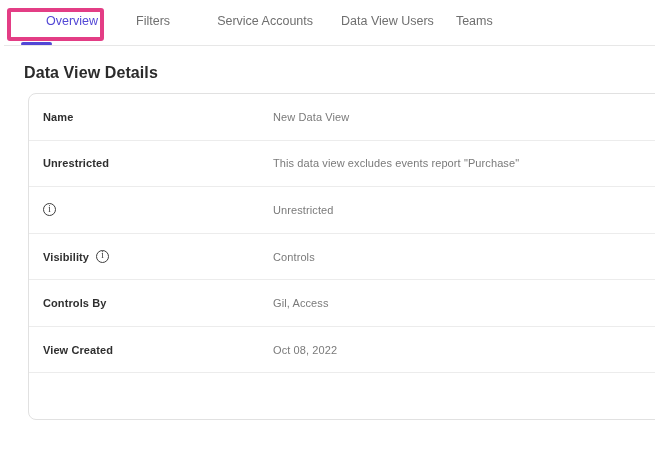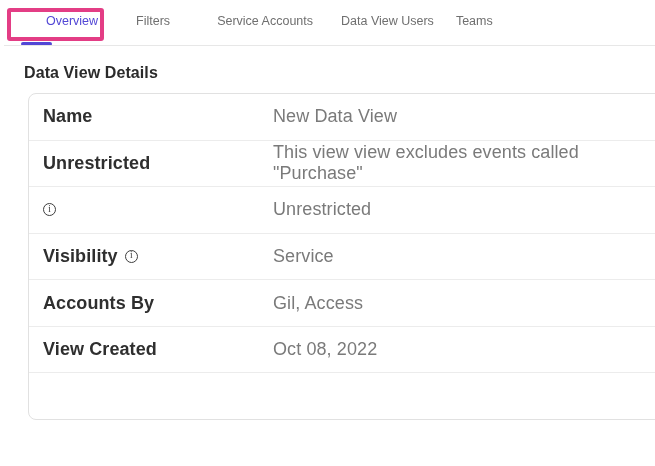--- a/index.html
+++ b/index.html
@@ -71,36 +71,36 @@
     flex: 1;
     display: flex; align-items: center;
   }
   .row:not(:last-child) { border-bottom: 1px solid #ececec; }
   .row-left {
     width: 244px; padding-left: 14px;
     display: flex; align-items: center; gap: 7px;
     flex-shrink: 0;
   }
   .row-label {
-    font-size: 18px; font-weight: 700; color: #2f2f2f;
+    font-size: 11px; font-weight: 700; color: #2f2f2f;
     letter-spacing: 0.1px;
   }
   .info-icon {
     width: 13px; height: 13px;
     border: 1.2px solid #3e3e3e;
     border-radius: 50%;
     display: inline-flex; align-items: center; justify-content: center;
     font-family: "Liberation Serif", serif;
     font-size: 9.5px; line-height: 1; color: #3e3e3e;
     cursor: pointer;
     flex-shrink: 0;
     padding-bottom: 1px;
   }
   .row-value {
-    font-size: 18px; color: #7a7a7a;
+    font-size: 11px; color: #7a7a7a;
     letter-spacing: 0.1px;
   }
   a.row-value.link {
     color: var(--link_purple, #5b50e8);
     text-decoration: none;
     cursor: pointer;
   }
 </style>
 </head>
 <body>
@@ -127,41 +127,41 @@
       <div class="row-left">
         <span class="row-label">Name</span>
       </div>
       <span class="row-value">New Data View</span>
     </div>
 
     <div class="row">
       <div class="row-left">
         <span class="row-label">Unrestricted</span>
       </div>
-      <span class="row-value">This view view excludes events called "Purchase"</span>
+      <span class="row-value">This data view excludes events report "Purchase"</span>
     </div>
 
     <div class="row">
       <div class="row-left">
         <span class="info-icon">i</span>
       </div>
       <span class="row-value">Unrestricted</span>
     </div>
 
     <div class="row">
       <div class="row-left">
         <span class="row-label">Visibility</span>
         <span class="info-icon">i</span>
       </div>
-      <span class="row-value">Service</span>
+      <span class="row-value">Controls</span>
     </div>
 
     <div class="row">
       <div class="row-left">
-        <span class="row-label">Accounts By</span>
+        <span class="row-label">Controls By</span>
       </div>
       <span class="row-value">Gil, Access</span>
     </div>
 
     <div class="row">
       <div class="row-left">
         <span class="row-label">View Created</span>
       </div>
       <span class="row-value">Oct 08, 2022</span>
     </div>

